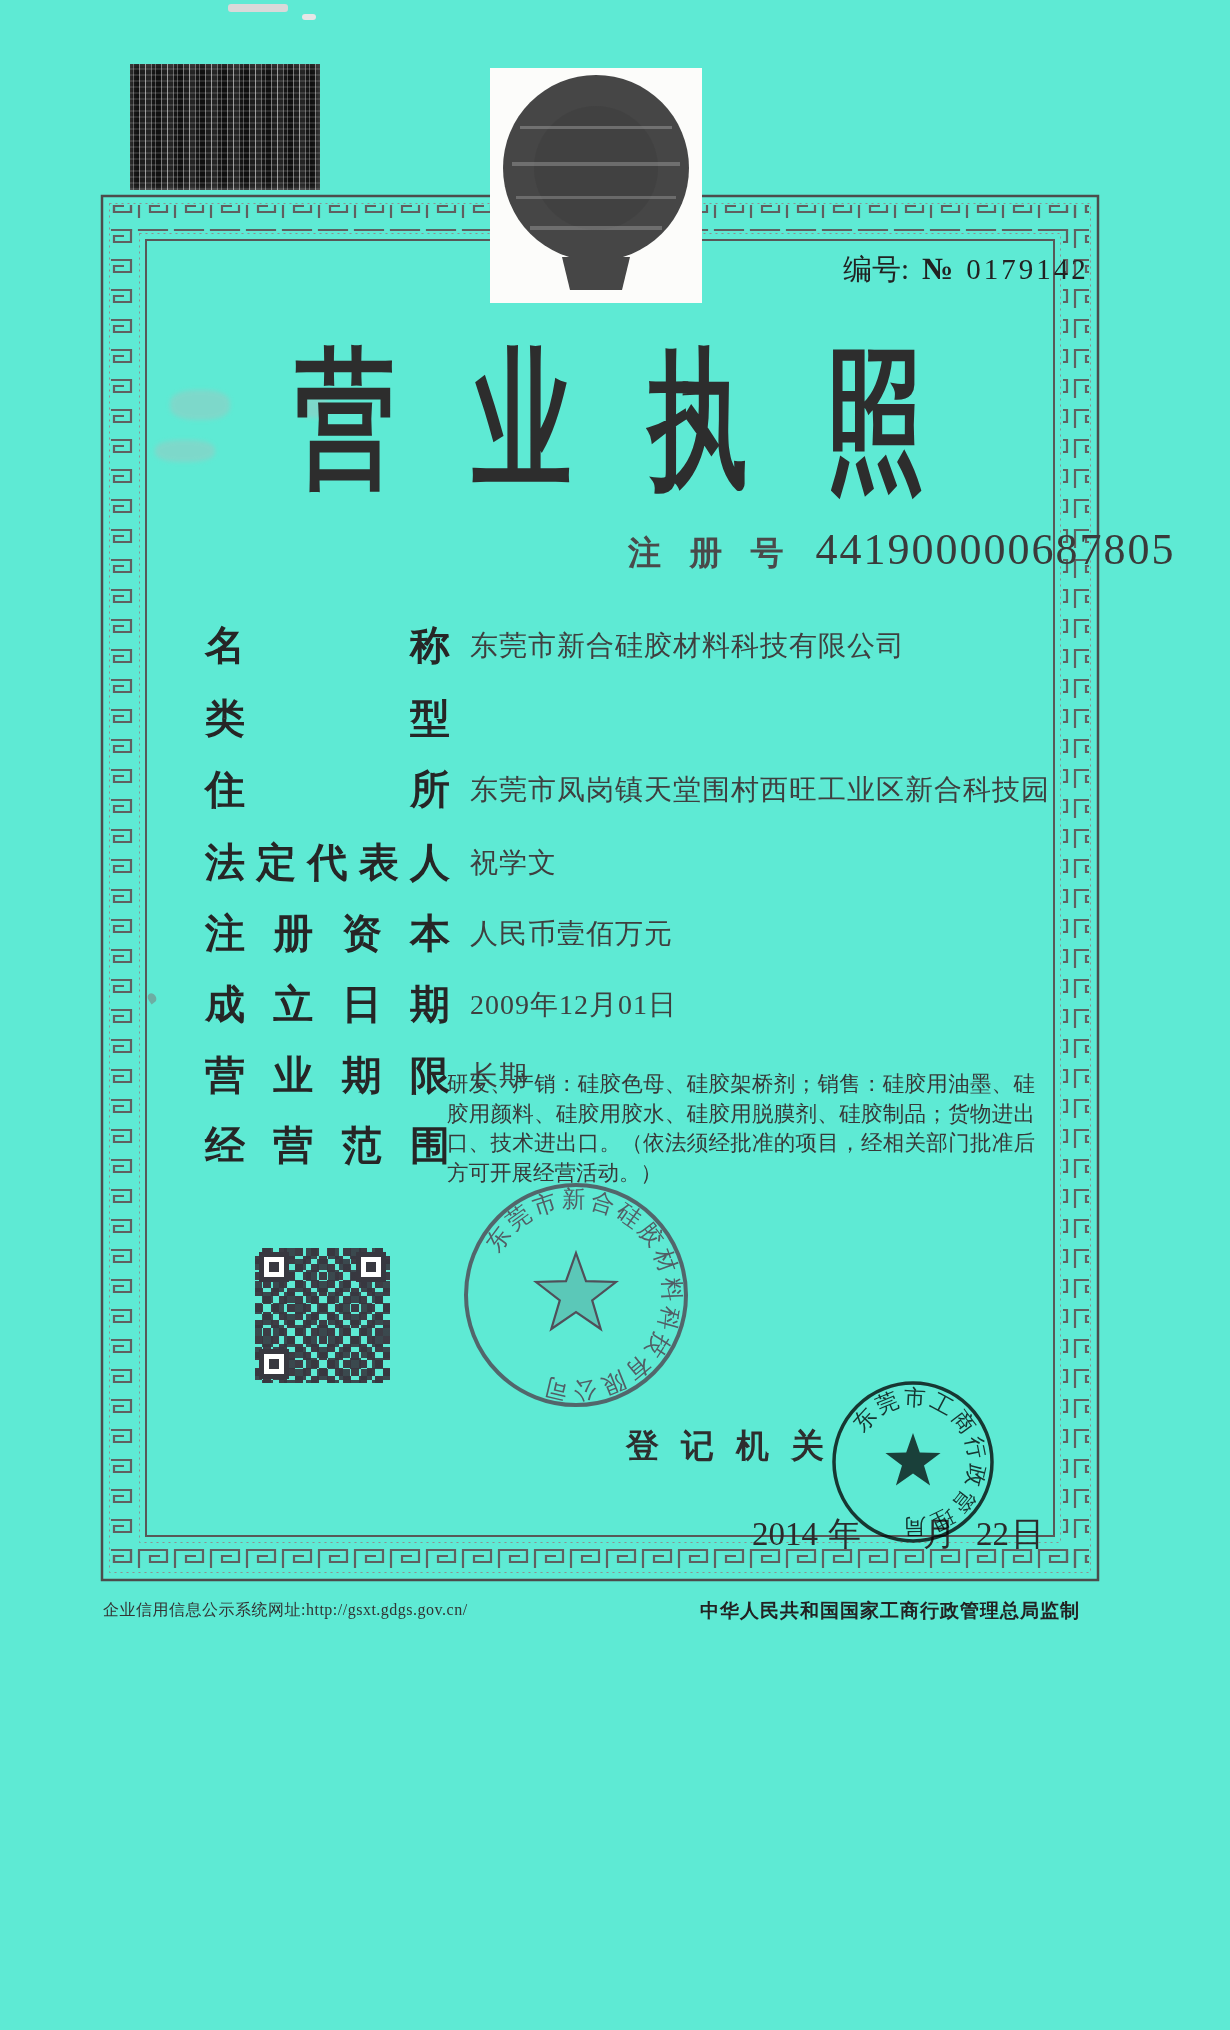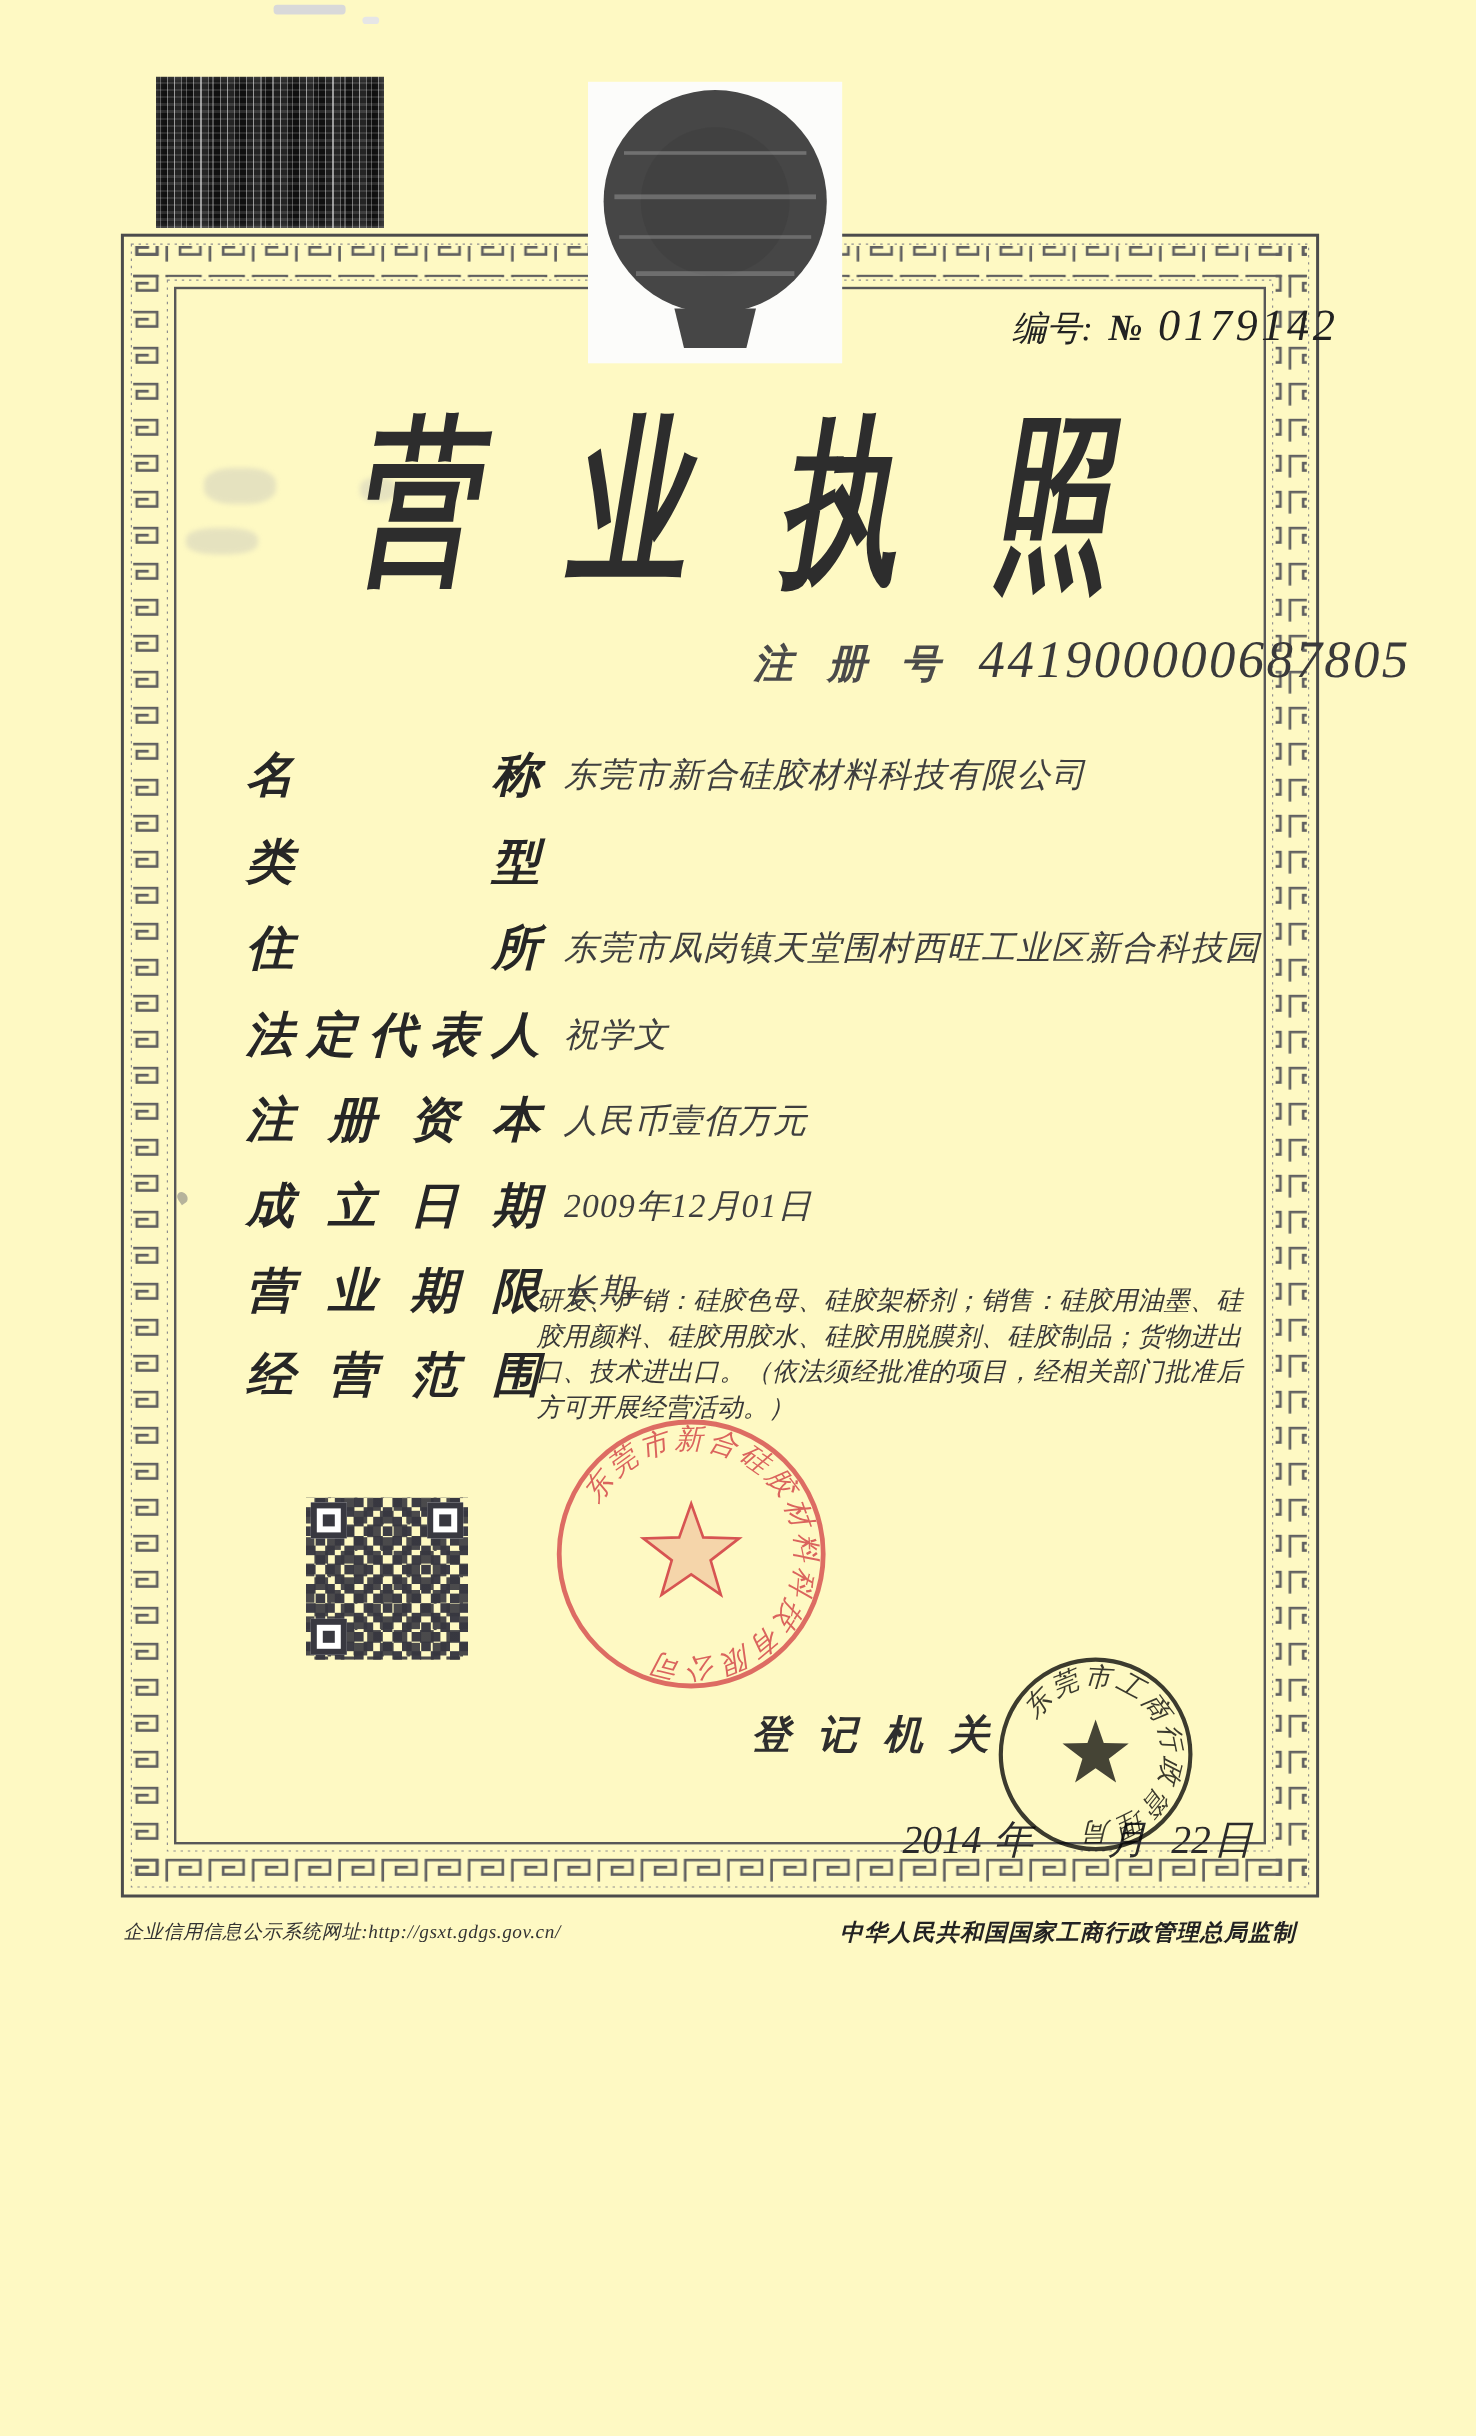--- a/index.html
+++ b/index.html
@@ -1,41 +1,40 @@
 <!DOCTYPE html>
 <html><head>
 <meta charset="utf-8">
 <style>
   html,body{margin:0;padding:0;background:#ffffff;}
   #page{
     position:relative;width:1230px;height:2030px;overflow:hidden;
-    background:#fef9c3;
+    background:#5eead4;
     font-family:"Liberation Serif","DejaVu Serif",serif;
     color:#2f2f2f;
-    font-style:italic;
   }
   .abs{position:absolute;}
 
   
   #barcode{
     left:130px;top:64px;width:190px;height:126px;
     background:
       repeating-linear-gradient(0deg, rgba(255,255,255,.12) 0 2px, rgba(0,0,0,0) 2px 6px),
       repeating-linear-gradient(90deg,
         #141414 0 3px, #555 3px 4px, #0f0f0f 4px 9px, #777 9px 10px,
         #1d1d1d 10px 15px, #999 15px 16px, #242424 16px 21px, #666 21px 22px);
     box-shadow:inset 0 0 8px rgba(255,255,255,.25);
   }
   #emblem{left:490px;top:68px;width:212px;height:235px;z-index:3;}
 
   
   #serial{left:843px;top:250px;display:flex;align-items:baseline;gap:13px;z-index:4;
           font-size:29px;color:#222;}
   #serial .nosign{font-weight:700;font-size:31px;}
-  #serial .num{letter-spacing:3px;font-size:37px;}
+  #serial .num{letter-spacing:3px;font-size:29px;}
 
   
   #title{
     left:270px;top:345px;width:680px;font-size:150px;line-height:1;
     font-weight:700;color:#2d2d2d;z-index:2;
   }
   #title.spread span{display:inline-block;transform:scaleX(.66);}
 
   
   #regno{left:628px;top:524px;display:flex;align-items:baseline;gap:22px;z-index:2;}

